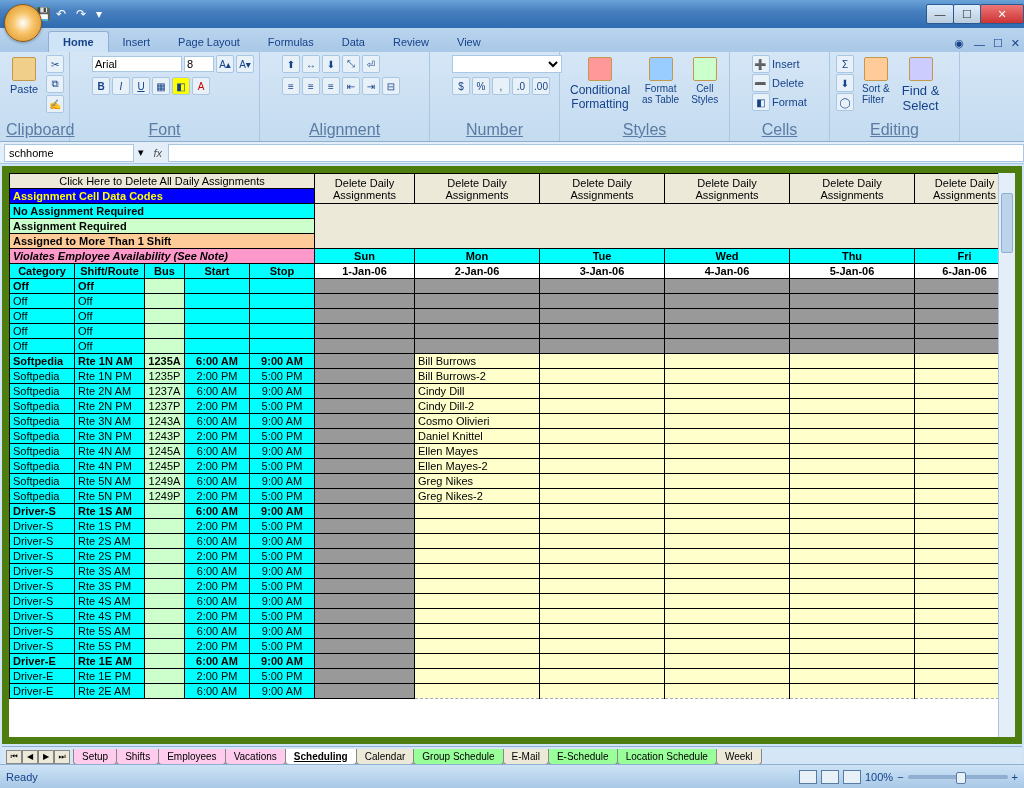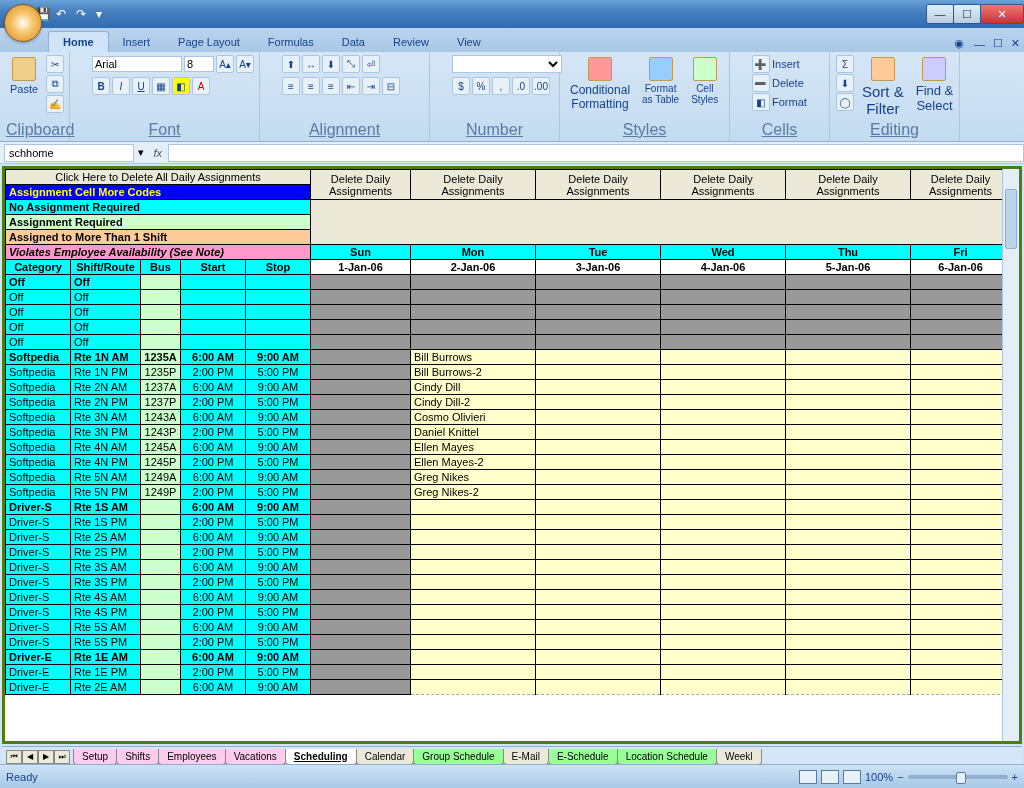--- a/index.html
+++ b/index.html
@@ -35,21 +35,21 @@
 .vstack { display: flex; flex-direction: column; gap: 2px; }
 .hstack { display: flex; gap: 2px; align-items: center; padding-left: 16px; }
 
 
 .fbar { height: 22px; background: #e4eef8; border-bottom: 1px solid #a9c6e2; display: flex; align-items: center; font-size: 11px; }
 .fbar .namebox { width: 130px; background: #fff; border: 1px solid #a9c6e2; padding: 2px 4px; margin-left: 4px; }
 .fbar .fx { padding: 0 6px; font-style: italic; color: #555; }
 .fbar .finput { flex: 1; background: #fff; border: 1px solid #a9c6e2; height: 18px; }
 
 
-.sheet { position: absolute; top: 166px; left: 2px; right: 2px; bottom: 44px; background: #fff; overflow: hidden; border: 3px solid #4d7c0f; }
+.sheet { position: absolute; top: 166px; left: 2px; right: 2px; bottom: 44px; background: #fff; overflow: hidden; border: 7px solid #4d7c0f; }
 .grid { border-collapse: collapse; font-size: 11px; table-layout: fixed; }
 .grid td { border: 1px solid #000; padding: 0 3px; height: 15px; white-space: nowrap; overflow: hidden; }
 .grid .nb { border: none; }
 .b-btn { background: #ece9d8; border: 1px solid #888; text-align: center; font-size: 11px; }
 .blue-hdr { background: #0000ff; color: #ffff00; font-weight: bold; }
 .green-hdr { background: #ccffcc; font-weight: bold; }
 .orange-hdr { background: #ffcc99; font-weight: bold; }
 .pink-hdr { background: #ff99cc; font-weight: bold; font-style: italic; }
 .cyan-hdr { background: #00ffff; font-weight: bold; text-align: center; }
 .cyan-hdr2 { background: #00ffff; font-weight: bold; margin-top: 47px; }
@@ -236,21 +236,21 @@
 
   <div class="rgroup" style="width:130px">
     <div class="gbody">
       <div class="vstack" style="gap:1px">
         <span class="smbtn">Σ</span>
         <span class="smbtn">⬇</span>
         <span class="smbtn">◯</span>
       </div>
       <div class="bigbtn">
           <div class="ico" style="background:#fc9"></div>
-          <span style="font-size:15px;text-align:center;white-space:pre">Sort &amp;
+          <span style="font-size:10px;text-align:left;white-space:pre">Sort &amp;
 Filter</span>
         </div>
       <div class="bigbtn">
           <div class="ico" style="background:#ccf"></div>
           <span style="font-size:13px;text-align:center;white-space:pre">Find &amp;
 Select</span>
         </div>
     </div>
     <div class="glabel">Editing</div>
   </div>
@@ -288,21 +288,21 @@
           <td rowspan="2" class="b-btn" style="white-space:pre">Delete Daily
 Assignments</td>
           <td rowspan="2" class="b-btn" style="white-space:pre">Delete Daily
 Assignments</td>
           <td rowspan="2" class="b-btn" style="white-space:pre">Delete Daily
 Assignments</td>
           <td rowspan="2" class="b-btn" style="white-space:pre">Delete Daily
 Assignments</td>
         </tr>
         <tr>
-          <td colspan="5" class="blue-hdr">Assignment Cell More Codes</td>
+          <td colspan="5" class="blue-hdr">Assignment Cell Data Codes</td>
         </tr>
         <tr>
           <td colspan="5" class="cyan-hdr2">No Assignment Required</td>
           <td colspan="6" rowspan="3" class="nb" style="background:#ece9d8"></td>
         </tr>
         <tr>
           <td colspan="5" class="green-hdr">Assignment Required</td>
         </tr>
         <tr>
           <td colspan="5" class="orange-hdr">Assigned to More Than 1 Shift</td>

